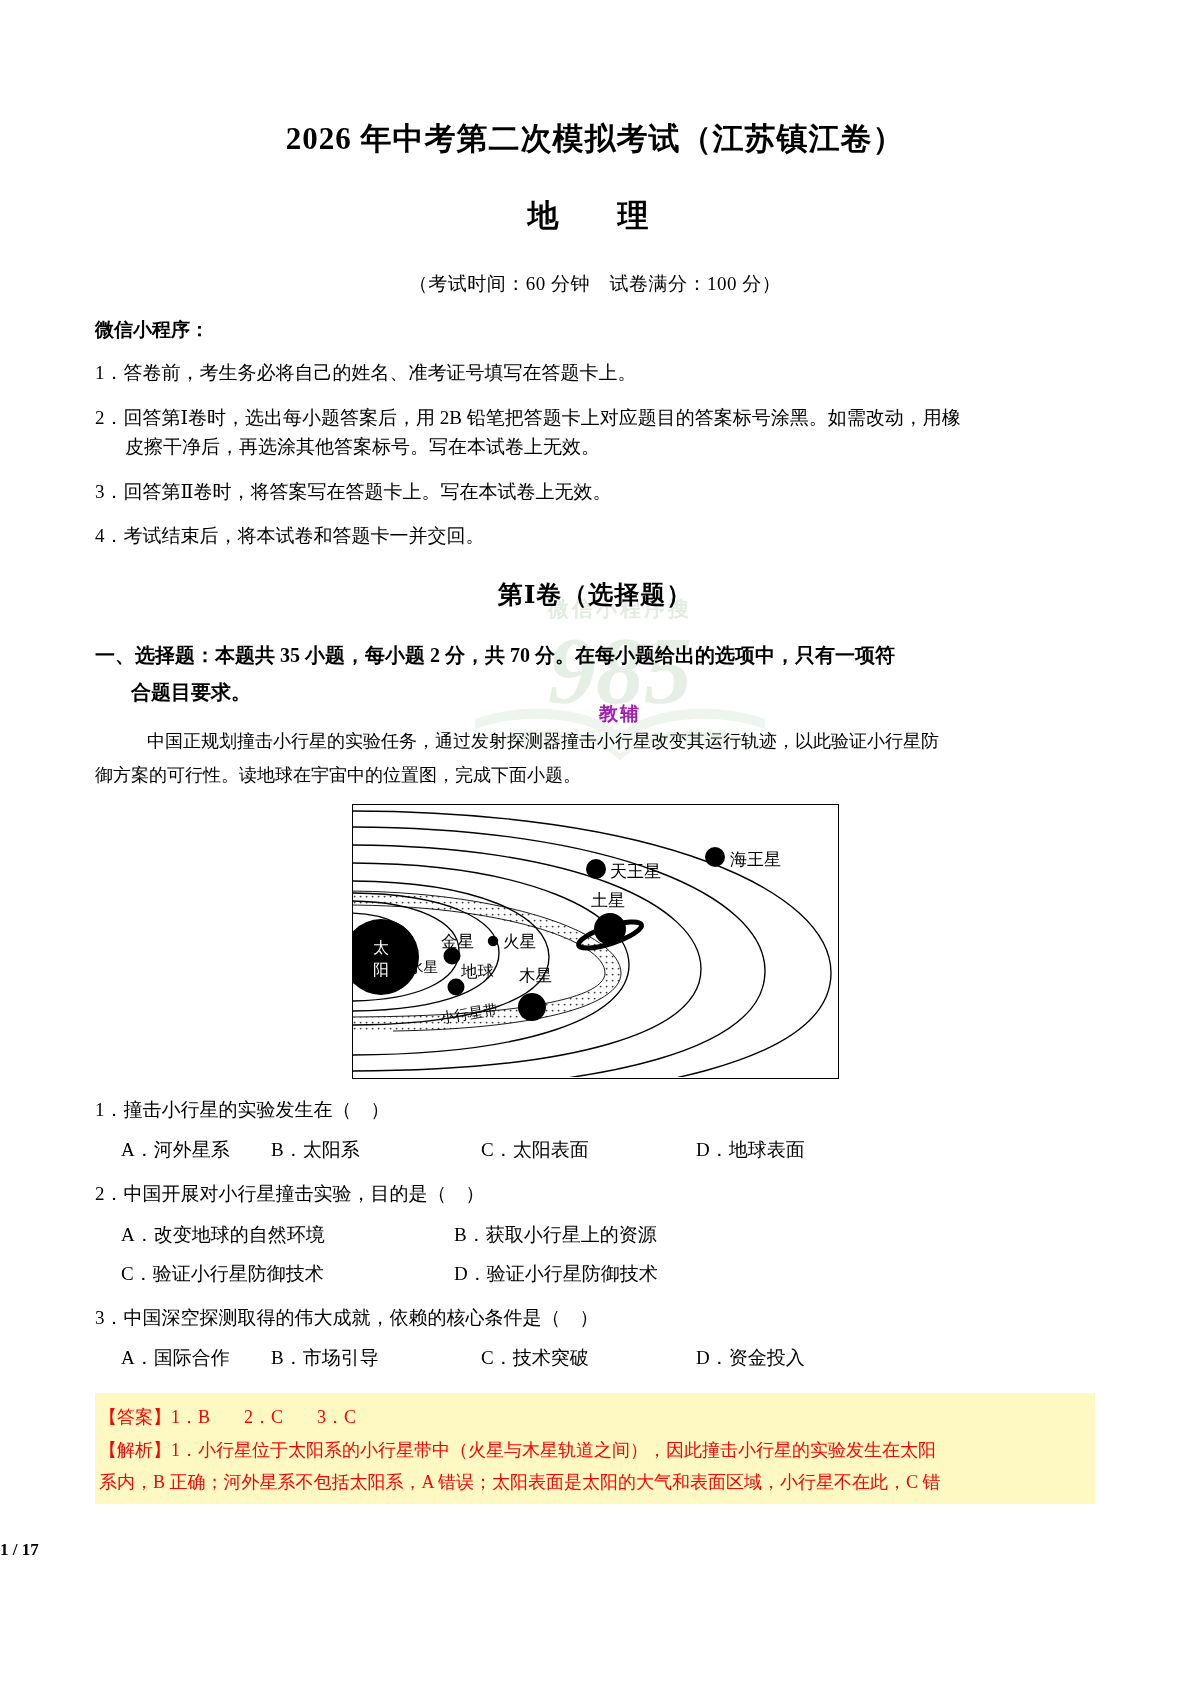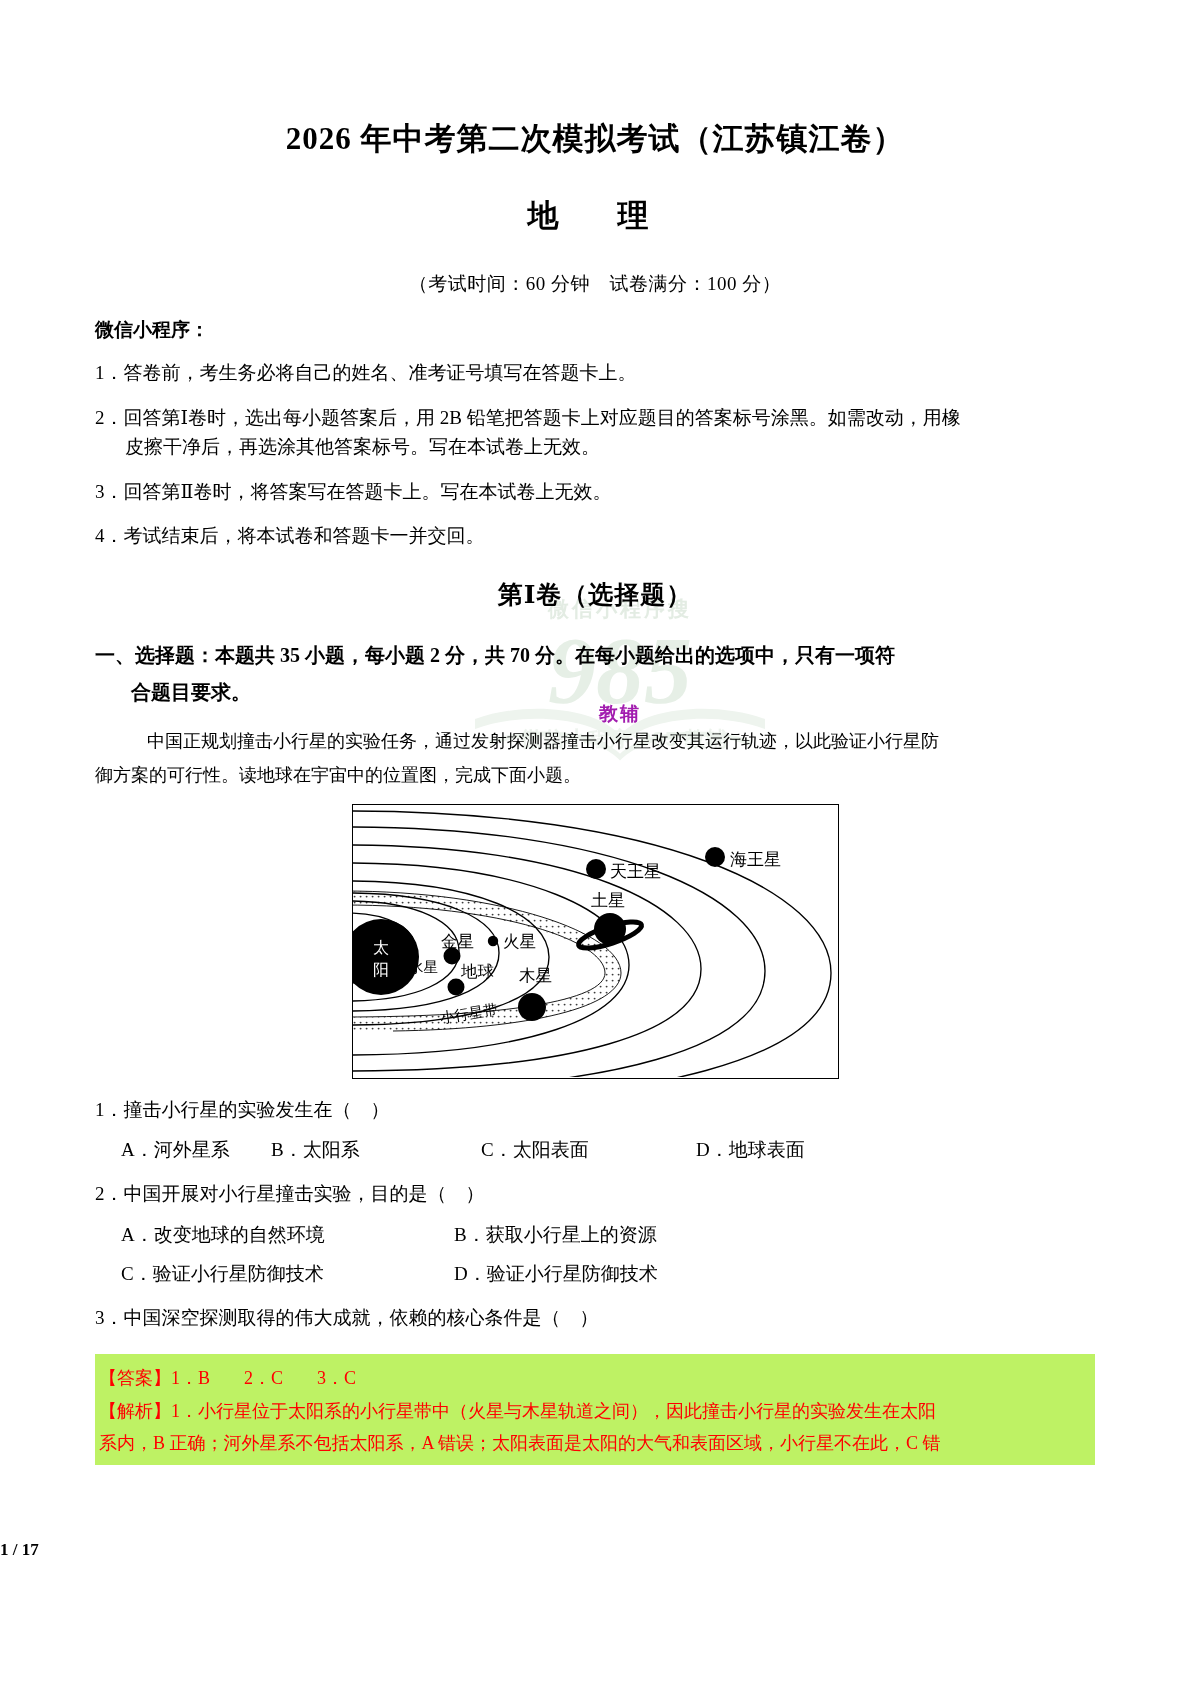--- a/index.html
+++ b/index.html
@@ -156,21 +156,21 @@
   .q-opts.four > span { display:inline-block; }
   .q-opts.four > span:nth-child(1){ width: 150px; }
   .q-opts.four > span:nth-child(2){ width: 210px; }
   .q-opts.four > span:nth-child(3){ width: 215px; }
   .q-opts.two > span { display:inline-block; }
   .q-opts.two > span:nth-child(1){ width: 333px; }
 
   
   .answer-block {
     margin-top: 22px;
-    background: #bef264;
+    background: #fef9c3;
     padding: 8px 4px 6px 4px;
     color: #ff0000;
   }
   .ans-line {
     font-size: 18px;
     line-height: 1.78;
     color: #ff0000;
     white-space: nowrap;
   }
   .ans-line.wrap { white-space: normal; text-align: justify; }
@@ -325,20 +325,26 @@
     <div class="q-opts two">
       <span>A．改变地球的自然环境</span>
       <span>B．获取小行星上的资源</span>
     </div>
     <div class="q-opts two">
       <span>C．验证小行星防御技术</span>
       <span>D．验证小行星防御技术</span>
     </div>
 
     <div class="q-stem">3．中国深空探测取得的伟大成就，依赖的核心条件是（　）</div>
+    <div class="q-opts four">
+      <span>A．国际合作</span>
+      <span>B．市场引导</span>
+      <span>C．技术突破</span>
+      <span>D．资金投入</span>
+    </div>
 
     <div class="answer-block">
       <div class="ans-line">
         <span>【答案】</span><span>1．B</span><span class="ans-sp1"></span><span>2．C</span><span class="ans-sp2"></span><span>3．C</span>
       </div>
       <div class="ans-line wrap">
         <span>【解析】</span><span>1．小行星位于太阳系的小行星带中（火星与木星轨道之间），因此撞击小行星的实验发生在太阳</span>
       </div>
       <div class="ans-line wrap">
         <span>系内，B 正确；河外星系不包括太阳系，A 错误；太阳表面是太阳的大气和表面区域，小行星不在此，C 错</span>

